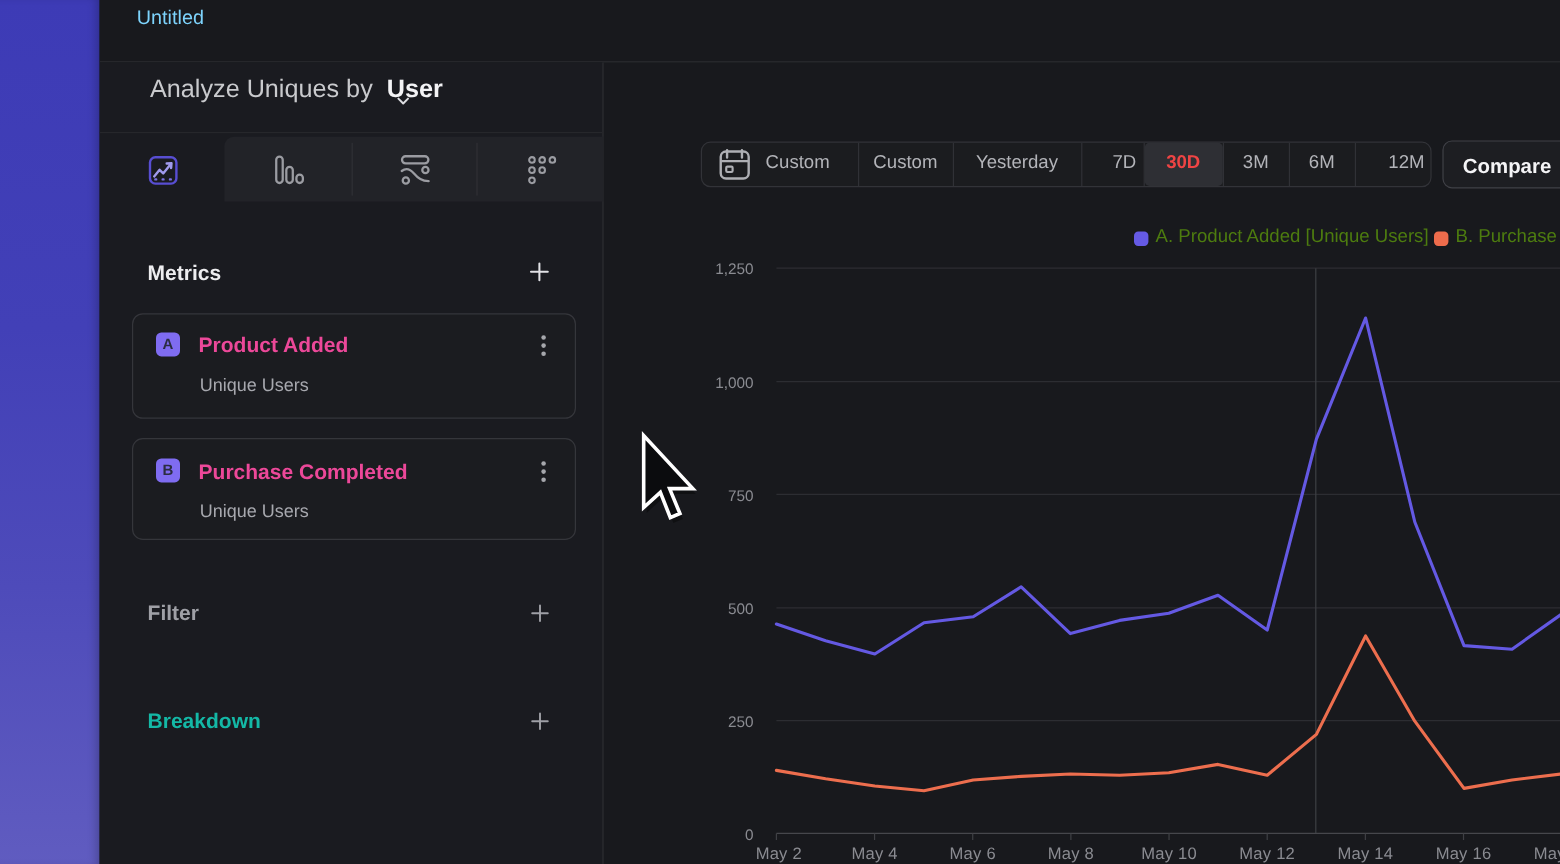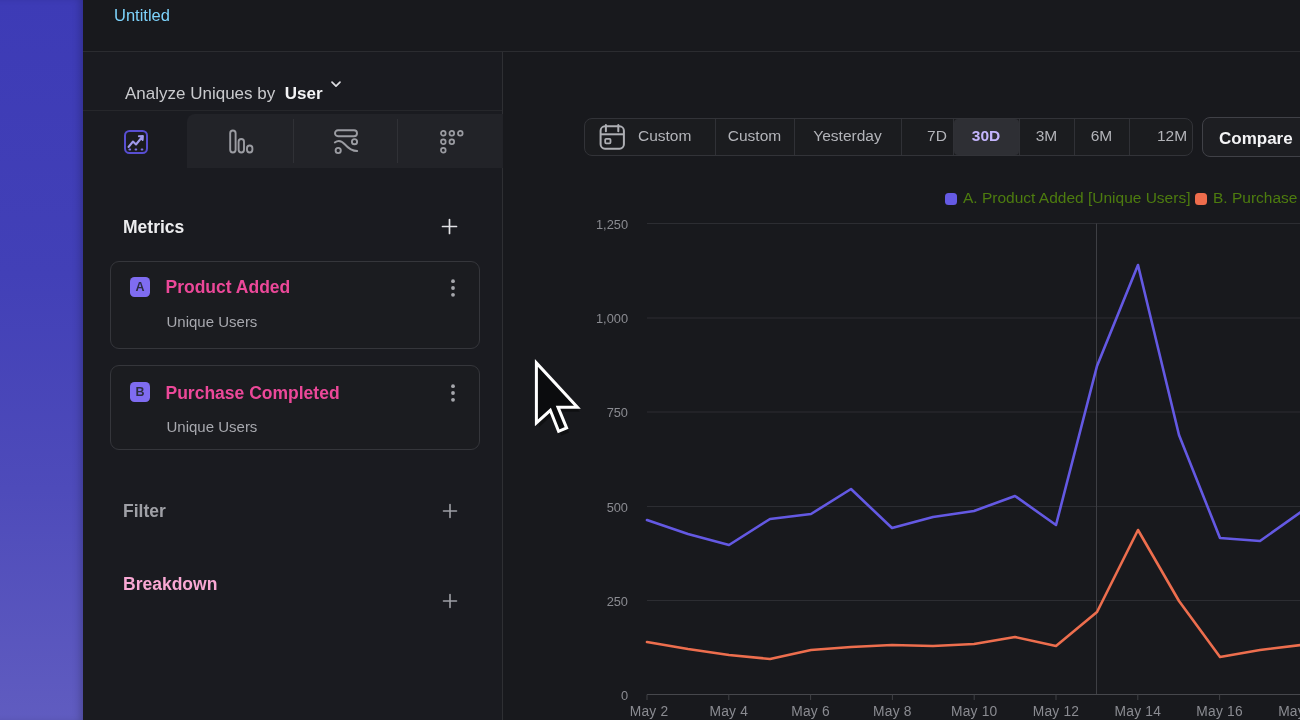--- a/index.html
+++ b/index.html
@@ -8,21 +8,21 @@
   .abs{position:absolute;}
   
   #stripe{left:0;top:0;width:83px;height:720px;
     background:linear-gradient(180deg,#3d3bb6 0%,#4240b7 38%,#4e4bba 68%,#605cc0 100%);box-shadow:inset -6px 0 8px -4px rgba(0,0,0,0.25);}
   
   #topbar{left:83px;top:0;width:1217px;height:51px;background:#18191d;border-bottom:1px solid #2b2c30;}
   #untitled{left:114px;top:5.5px;font-size:16.5px;color:#7dd3fc;}
   
   #panel{left:83px;top:52px;width:420px;height:668px;background:#1a1b20;border-right:1px solid #2e2f33;box-sizing:border-box;}
   #hdrrow{left:83px;top:52px;width:419px;height:59px;border-bottom:1px solid #26272b;box-sizing:border-box;}
-  #analyze{left:125px;top:84px;font-size:17px;color:#c9cacd;}
+  #analyze{left:125px;top:63px;font-size:21px;color:#c9cacd;}
   #analyze b{color:#f3f3f5;font-weight:bold;}
   
   #tablight{left:187px;top:114px;width:316px;height:54px;background:#222328;border-radius:8px 0 0 0;}
   .tabdiv{top:119px;width:1px;height:44px;background:#303136;}
   
   .card{left:110px;width:370px;background:#1b1c20;border:1px solid #35363b;border-radius:9px;box-sizing:border-box;}
   .badge{left:130px;width:20px;height:20px;border-radius:4.5px;background:#7f6cf1;color:#2b2d42;
          font-size:12.5px;font-weight:bold;text-align:center;line-height:20px;}
   .mtitle{left:165.5px;font-size:17.5px;font-weight:bold;color:#ec4899;}
   .msub{left:166.5px;font-size:15px;color:#a7a8ae;}
@@ -104,21 +104,21 @@
 <svg class="abs" style="left:449px;top:384px" width="8" height="18" viewBox="0 0 8 18">
   <circle cx="4" cy="2.2" r="1.9" fill="#a6a7ac"></circle>
     <circle cx="4" cy="9" r="1.9" fill="#a6a7ac"></circle>
     <circle cx="4" cy="15.8" r="1.9" fill="#a6a7ac"></circle>
 </svg>
 
 <div class="abs seclabel" style="top:501px;color:#9fa0a6">Filter</div>
 <svg class="abs" style="left:442px;top:503px" width="16" height="16" viewBox="0 0 16 16">
   <path d="M8 1.5 V14.5 M1.5 8 H14.5" stroke="#9fa0a6" stroke-width="1.6" stroke-linecap="round"></path>
 </svg>
-<div class="abs seclabel" style="top:574px;color:#f9a8d4">Breakdown</div>
+<div class="abs seclabel" style="top:591px;color:#14b8a6">Breakdown</div>
 <svg class="abs" style="left:442px;top:593px" width="16" height="16" viewBox="0 0 16 16">
   <path d="M8 1.5 V14.5 M1.5 8 H14.5" stroke="#9fa0a6" stroke-width="1.6" stroke-linecap="round"></path>
 </svg>
 
 <div id="segctl" class="abs"></div>
 <div id="seg30" class="abs"></div>
 <div class="abs segdiv" style="left:715px"></div>
 <div class="abs segdiv" style="left:794px"></div>
 <div class="abs segdiv" style="left:901px"></div>
 <div class="abs segdiv" style="left:953px"></div>
@@ -128,21 +128,21 @@
 <svg class="abs" style="left:599px;top:123px" width="27" height="28" viewBox="0 0 27 28">
   <rect x="1.6" y="3.3" width="23.3" height="22.4" rx="4.4" fill="none" stroke="#aeafb4" stroke-width="2"></rect>
   <path d="M6.9 2.1 V8.2 M19.3 2.1 V8.2" stroke="#aeafb4" stroke-width="2" stroke-linecap="round"></path>
   <path d="M2 11.3 H24.7" stroke="#aeafb4" stroke-width="2"></path>
   <rect x="6.2" y="15.8" width="5.3" height="4.5" rx="1" fill="none" stroke="#aeafb4" stroke-width="1.8"></rect>
 </svg>
 <div class="abs seglbl" style="left:638px;width:70px;text-align:left">Custom</div>
 <div class="abs seglbl" style="left:715px;width:79px">Custom</div>
 <div class="abs seglbl" style="left:794px;width:107px">Yesterday</div>
 <div class="abs seglbl" style="left:901px;width:72px">7D</div>
-<div class="abs seglbl" style="left:953px;width:66px;color:#c4b5fd;font-weight:bold">30D</div>
+<div class="abs seglbl" style="left:953px;width:66px;color:#ef4444;font-weight:bold">30D</div>
 <div class="abs seglbl" style="left:1019px;width:55px">3M</div>
 <div class="abs seglbl" style="left:1074px;width:55px">6M</div>
 <div class="abs seglbl" style="left:1129px;width:86px">12M</div>
 <div id="compare" class="abs"></div>
 <div id="comparelbl" class="abs">Compare</div>
 
 <div class="abs sw" style="left:945px;background:#655ae4"></div>
 <div class="abs leglbl" style="left:963px">A. Product Added [Unique Users]</div>
 <div class="abs sw" style="left:1195px;background:#ee6c4c"></div>
 <div class="abs leglbl" style="left:1213px">B. Purchase Completed [Uniq</div>

